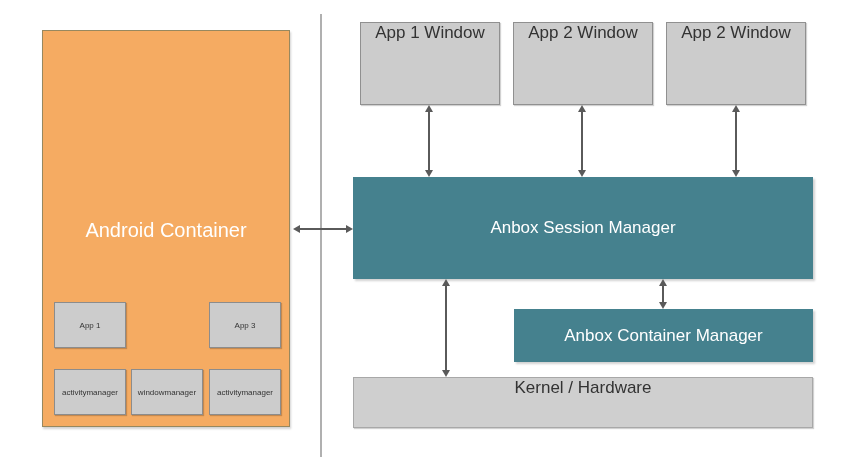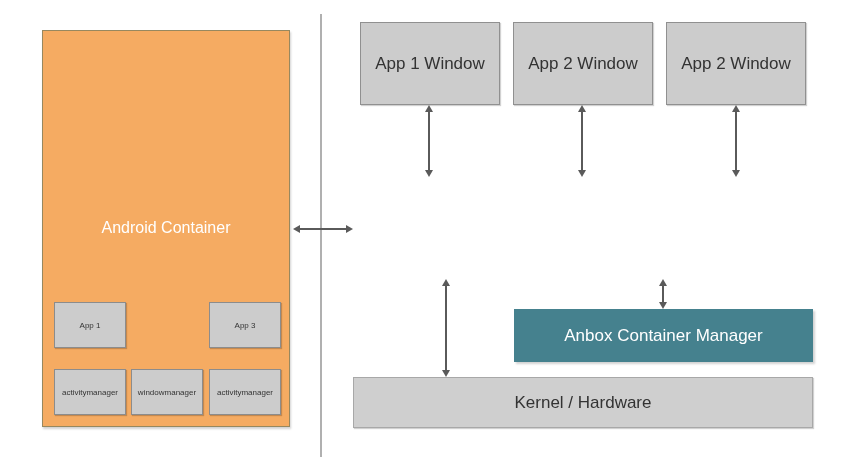--- a/index.html
+++ b/index.html
@@ -17,37 +17,37 @@
   }
   .box{position:absolute;box-sizing:border-box;}
   .android-container{
     left:42px;top:30px;width:248px;height:397px;
     background:#f5ab62;
     border:1px solid #97885f;
     box-shadow:1px 2px 2px rgba(0,0,0,0.18);
   }
   .android-label{
     position:absolute;left:0;top:188px;width:100%;
-    text-align:center;color:#ffffff;font-size:16px;
+    text-align:center;color:#ffffff;font-size:20px;
   }
   .inner-box{
     position:absolute;box-sizing:border-box;
     width:72px;height:46px;
     background:#cccccc;border:1px solid #8c8c8c;
     box-shadow:1px 1px 1px rgba(0,0,0,0.2);
     display:flex;align-items:center;justify-content:center;
     font-size:8px;color:#333333;text-align:center;
   }
   .row-apps{top:271px;}
   .row-services{top:338px;}
   .col-1{left:11px;} .col-2{left:88px;} .col-3{left:166px;}
   .gray-box{
     background:#cccccc;border:1px solid #909090;
     box-shadow:1px 1px 1px rgba(0,0,0,0.18);
-    display:flex;align-items:center;justify-content:center;
+    display:flex;align-items:flex-start;justify-content:center;
     color:#333333;font-size:17px;
   }
   .app-window{top:22px;width:140px;height:83px;}
   .aw-1{left:360px;} .aw-2{left:513px;} .aw-3{left:666px;}
   .teal-box{
     background:#45818e;border:none;
     box-shadow:2px 2px 2px rgba(0,0,0,0.18);
     display:flex;align-items:center;justify-content:center;
     color:#ffffff;font-size:17px;
   }
@@ -115,20 +115,23 @@
   <div class="box gray-box app-window aw-1">
     <span>App 1 Window</span>
   </div>
   <div class="box gray-box app-window aw-2">
     <span>App 2 Window</span>
   </div>
   <div class="box gray-box app-window aw-3">
     <span>App 2 Window</span>
   </div>
 
+  <div class="box teal-box session-manager">
+    <span>Anbox Session Manager</span>
+  </div>
   <div class="box teal-box container-manager">
     <span>Anbox Container Manager</span>
   </div>
   <div class="box gray-box kernel">
     <span>Kernel / Hardware</span>
   </div>
 
   <div class="arrow-v ar-app1"></div>
   <div class="arrow-v ar-app2"></div>
   <div class="arrow-v ar-app3"></div>

